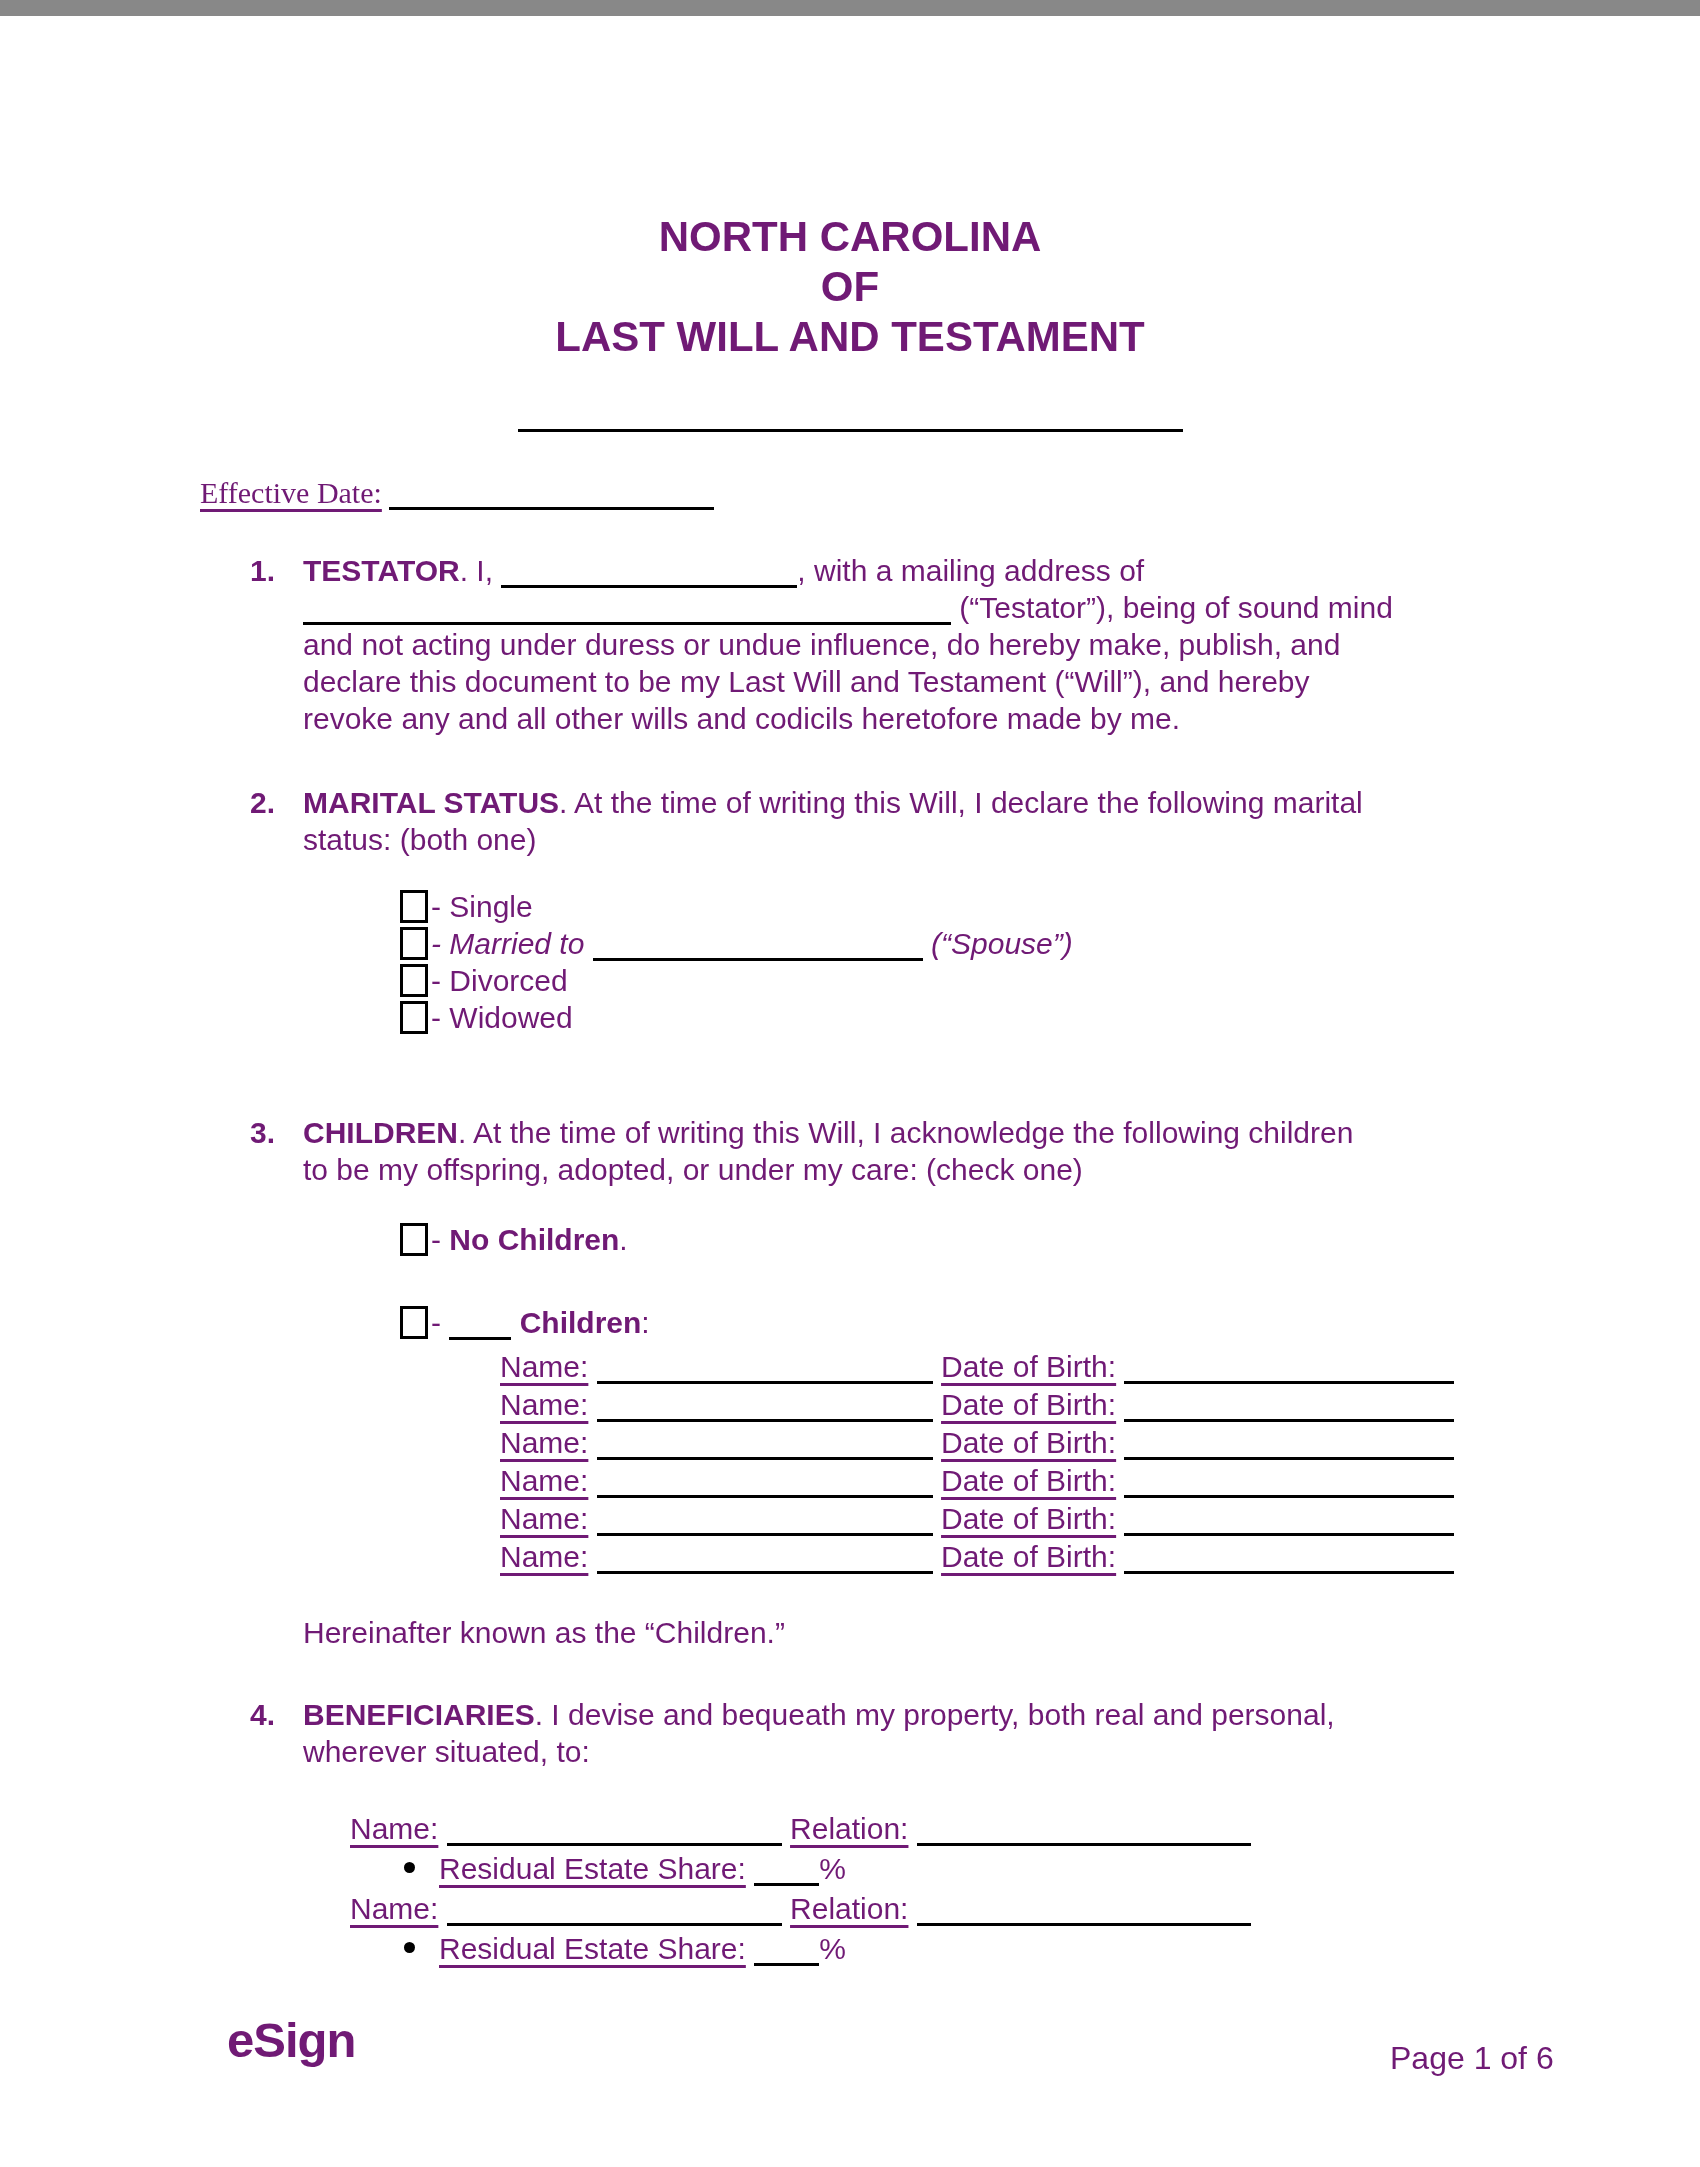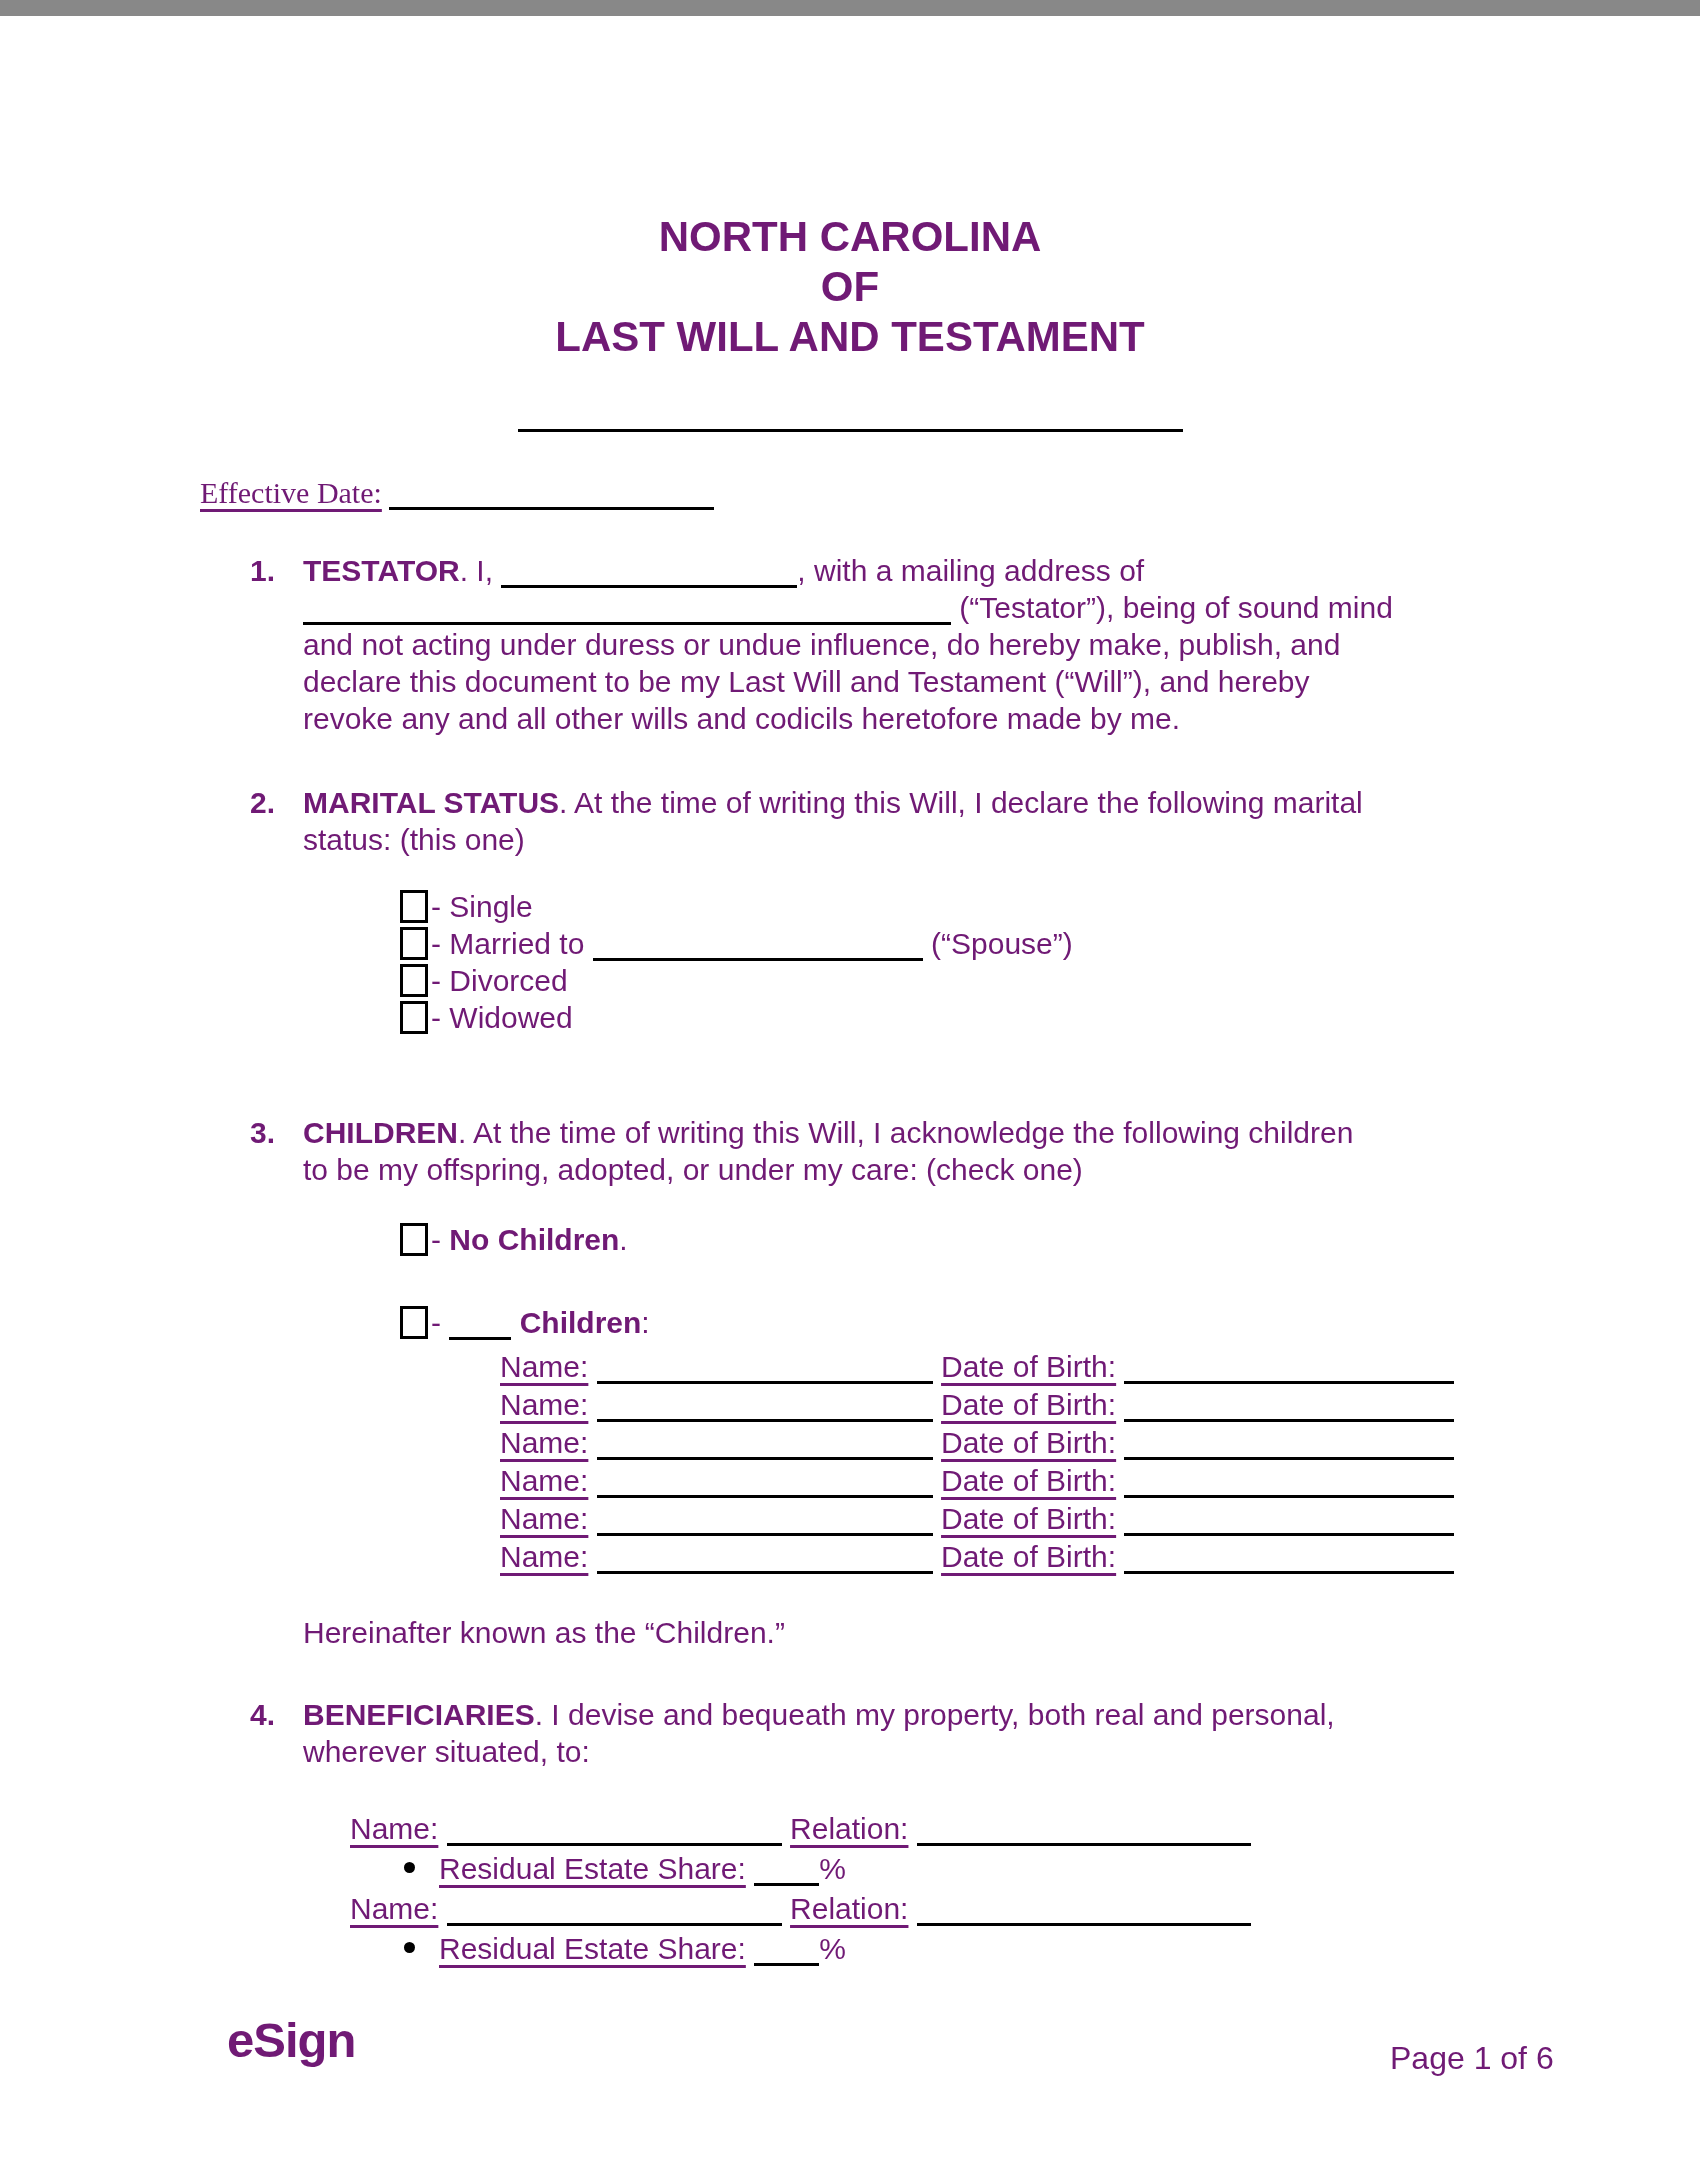--- a/index.html
+++ b/index.html
@@ -45,27 +45,27 @@
 
   <div class="seg-line" style="top:458px;left:200px;font-family:Liberation Serif, serif;"><span class="ul">Effective Date:</span><span> </span><span class="blank" style="width: 325px;"></span></div>
 
   <div class="sec" style="top:536px;">
     <span class="num">1.</span>
     <div class="body"><span class="b">TESTATOR</span><span>. I, </span><span class="blank" style="width: 296px;"></span><span>, with a mailing address of</span><br><span class="blank" style="width: 648px;"></span><span> (“Testator”), being of sound mind</span><br><span>and not acting under duress or undue influence, do hereby make, publish, and</span><br><span>declare this document to be my Last Will and Testament (“Will”), and hereby</span><br><span>revoke any and all other wills and codicils heretofore made by me.</span></div>
   </div>
 
   <div class="sec" style="top:768px;">
     <span class="num">2.</span>
-    <div class="body"><span class="b">MARITAL STATUS</span><span>. At the time of writing this Will, I declare the following marital</span><br><span>status: (this one)</span></div>
+    <div class="body"><span class="b">MARITAL STATUS</span><span>. At the time of writing this Will, I declare the following marital</span><br><span>status: (both one)</span></div>
   </div>
 
   <div class="cbrow" style="top:872px;left:400px;">
     <span class="cb"></span><span><span>- Single</span></span>
   </div>
-  <div class="cbrow" style="top:909px;left:400px;">
+  <div class="cbrow" style="top:909px;left:400px;font-style:italic;">
     <span class="cb"></span><span><span>- Married to </span><span class="blank" style="width: 330px;"></span><span> (“Spouse”)</span></span>
   </div>
   <div class="cbrow" style="top:946px;left:400px;">
     <span class="cb"></span><span><span>- Divorced</span></span>
   </div>
   <div class="cbrow" style="top:983px;left:400px;">
     <span class="cb"></span><span><span>- Widowed</span></span>
   </div>
 
   <div class="sec" style="top:1098px;">

